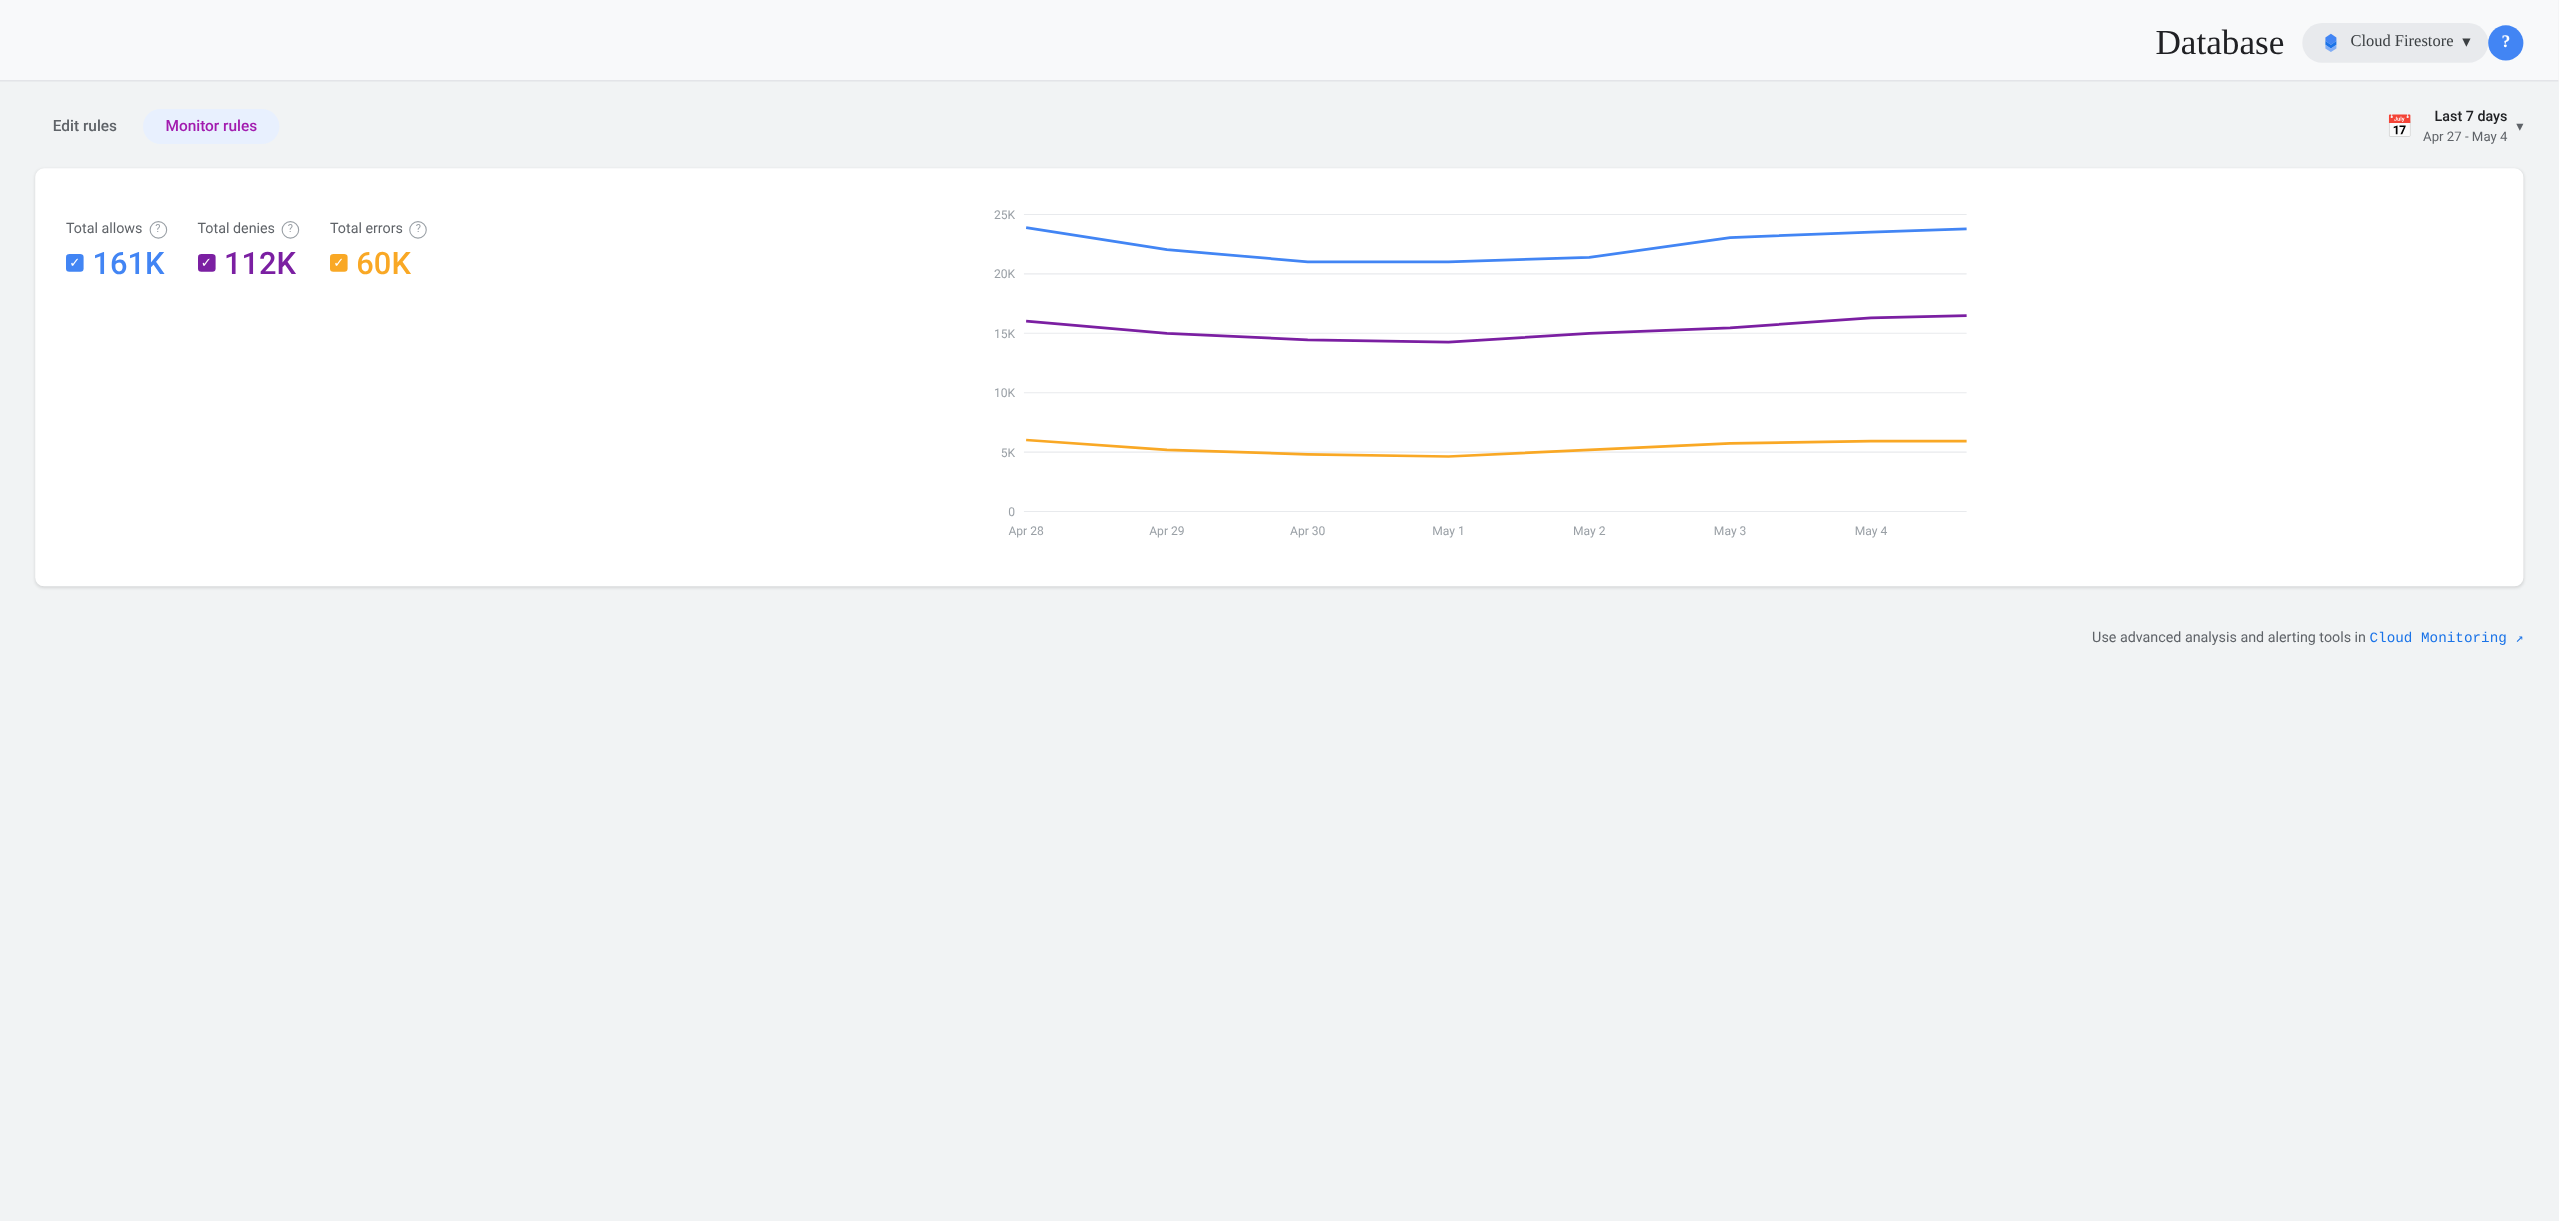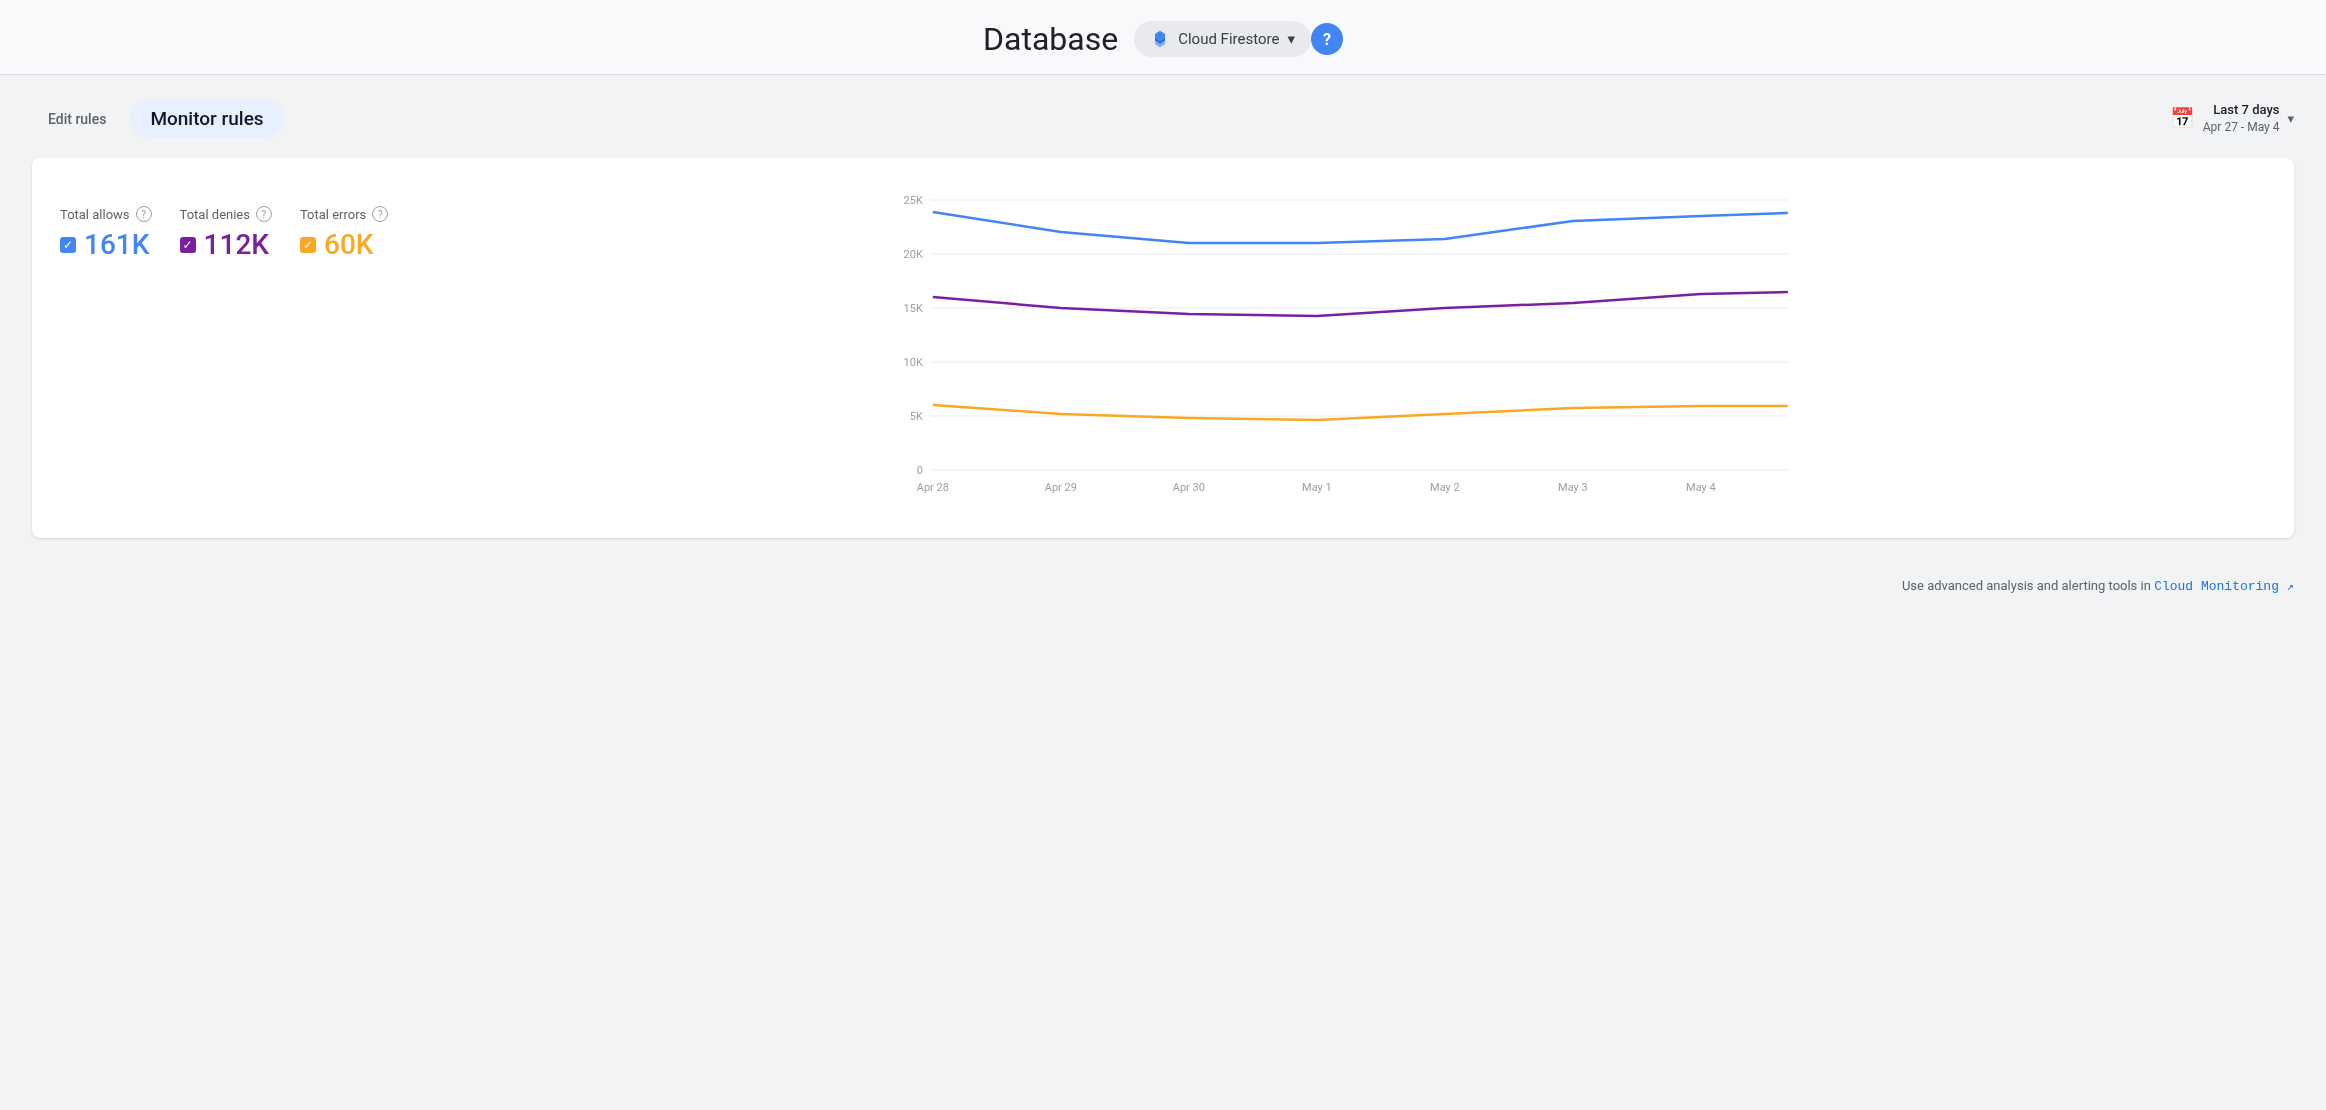--- a/index.html
+++ b/index.html
@@ -10,22 +10,23 @@
       min-height: 100vh;
     }
     .header {
       background: #f8f9fa;
       padding: 20px 32px 0 32px;
       border-bottom: 1px solid #dadce0;
     }
     .header-top {
       display: flex;
       align-items: center;
-      justify-content: center;
+      justify-content: flex-end;
       margin-bottom: 16px;
+      font-family: Liberation Serif, serif;
     }
     .header-left {
       display: flex;
       align-items: center;
       gap: 16px;
     }
     .page-title {
       font-size: 32px;
       font-weight: 400;
       color: #202124;
@@ -97,22 +98,22 @@
       color: #5f6368;
       border-radius: 4px;
       cursor: pointer;
       background: transparent;
       border: none;
       font-family: inherit;
       font-weight: 500;
     }
     .btn-filled {
       padding: 8px 20px;
-      font-size: 19px;
-      color: #0f172a;
+      font-size: 14px;
+      color: #a21caf;
       background: #e8f0fe;
       border-radius: 20px;
       cursor: pointer;
       border: none;
       font-family: inherit;
       font-weight: 500;
     }
     .toolbar-right {
       display: flex;
       align-items: center;

